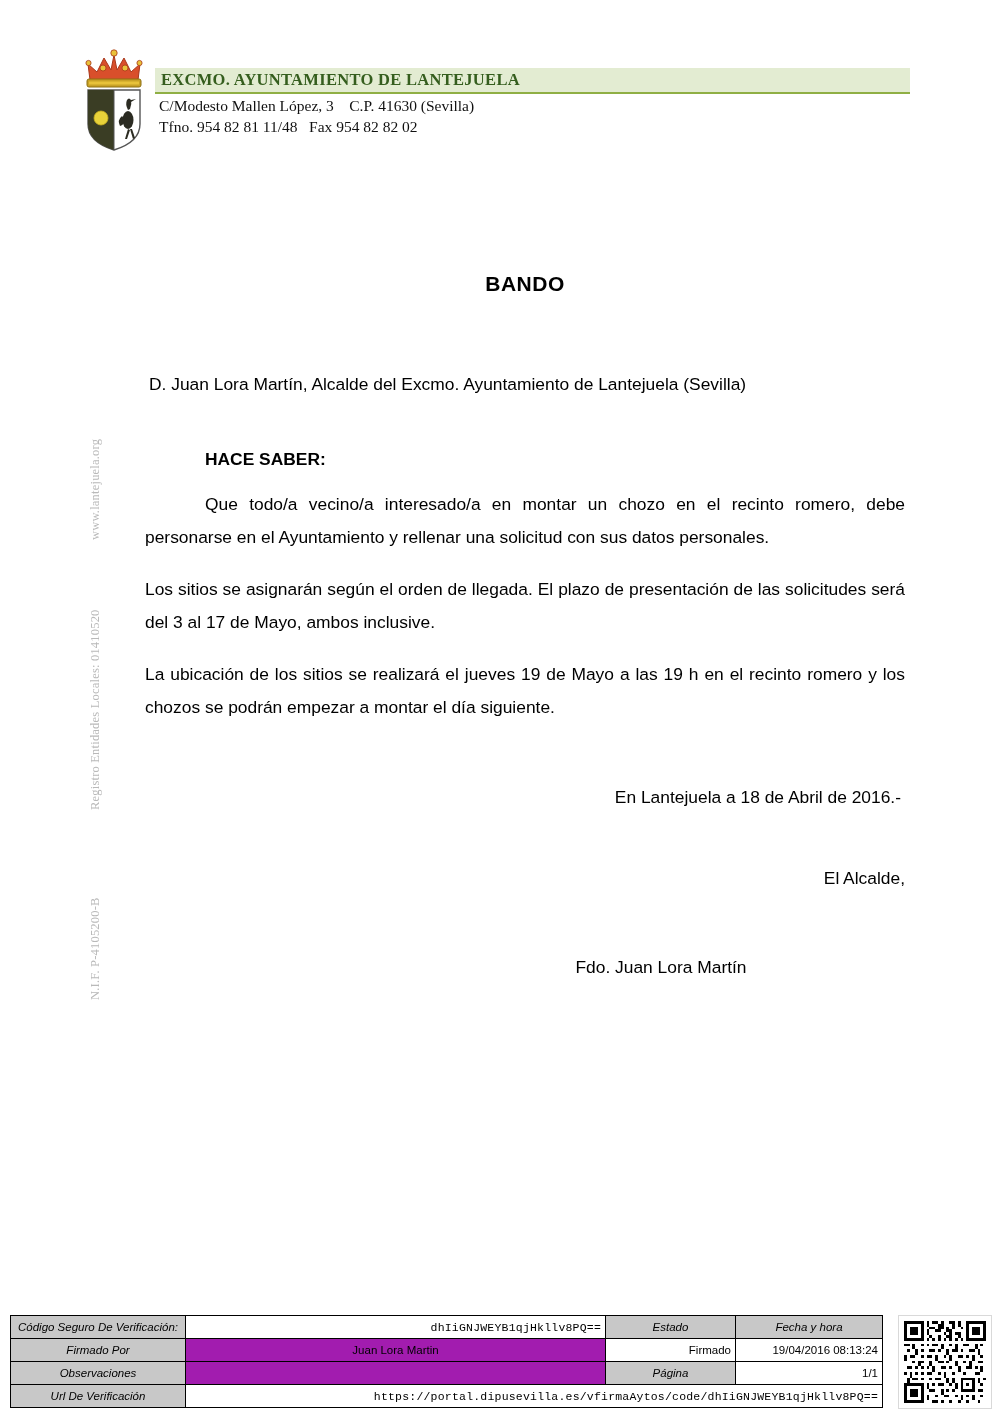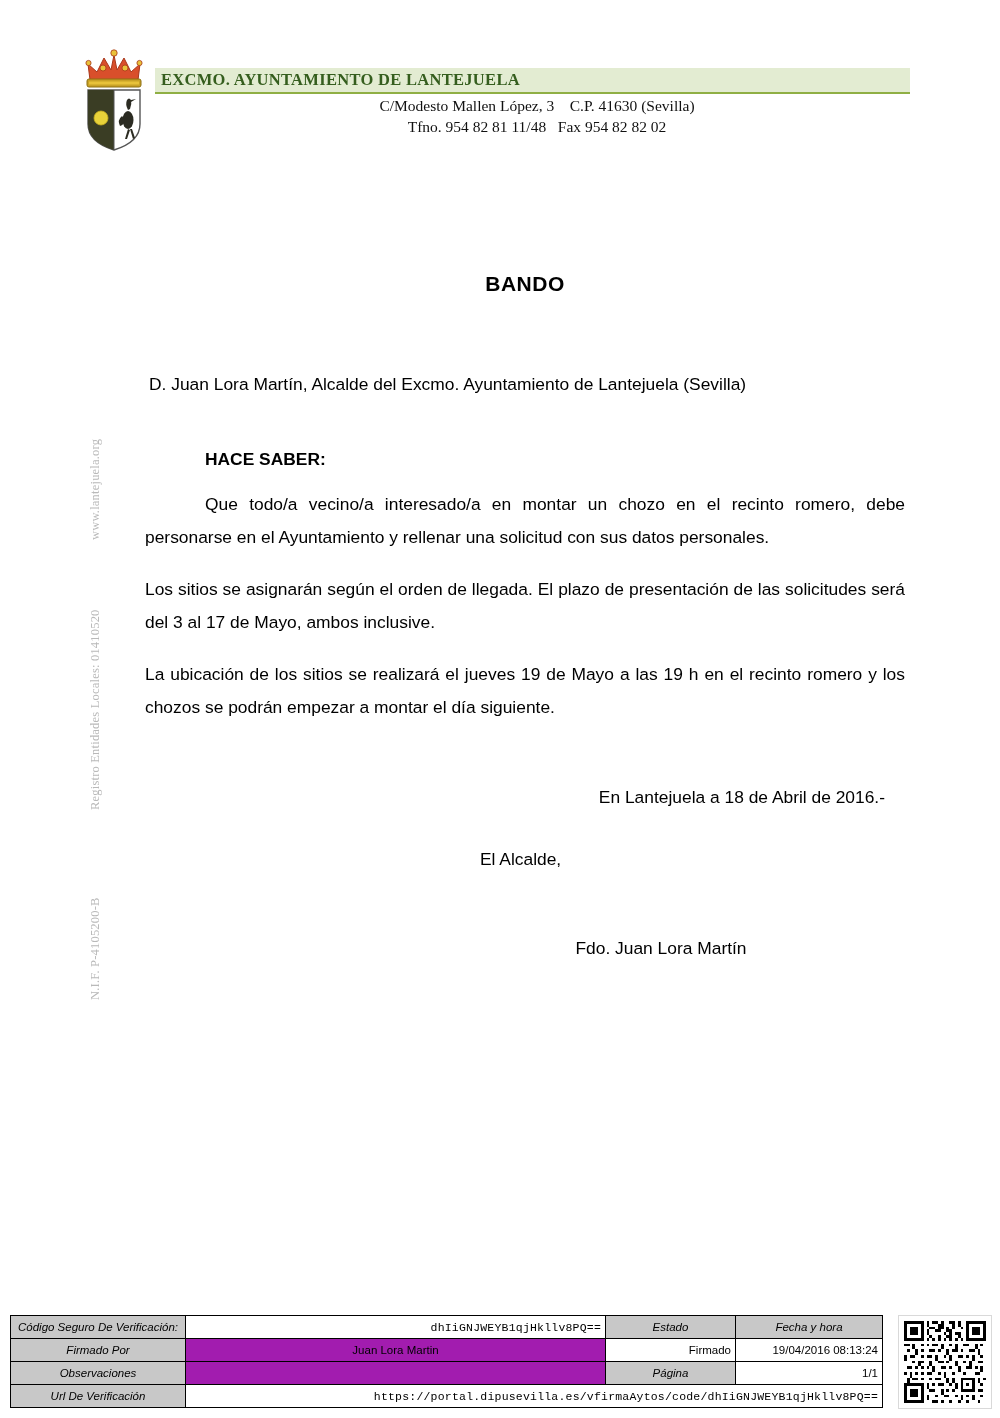--- a/index.html
+++ b/index.html
@@ -29,21 +29,20 @@
     left: 78px;
     top: 46px;
     width: 72px;
     height: 108px;
   }
   #header-text-block {
     position: absolute;
     left: 155px;
     top: 68px;
     width: 760px;
-    text-align: center;
   }
   #org-title-bar {
     background: #e3ecd2;
     border-bottom: 2px solid #8faf44;
     width: 755px;
     height: 26px;
     box-sizing: border-box;
     padding-left: 6px;
     display: flex;
     align-items: center;
@@ -110,27 +109,28 @@
   .body-para {
     font-size: 17.4px;
     line-height: 1.92;
     text-align: justify;
     margin: 0 0 18px 0;
   }
   .body-para.indented { text-indent: 60px; }
   #date-line {
     font-size: 17.4px;
     text-align: right;
-    margin: 62px 16px 0 0;
+    margin: 62px 0 0 0;
     padding-right: 4px;
   }
   #signer-role {
     font-size: 17.4px;
-    margin: 41px 0 0 0;
+    margin: 60px 0 0 0;
     padding-left: 335px;
+    text-align: right;
   }
   #signer-name {
     font-size: 17.4px;
     margin: 68px 0 0 0;
     padding-left: 272px;
     text-align: center;
   }
 
   
   #verification-block {

